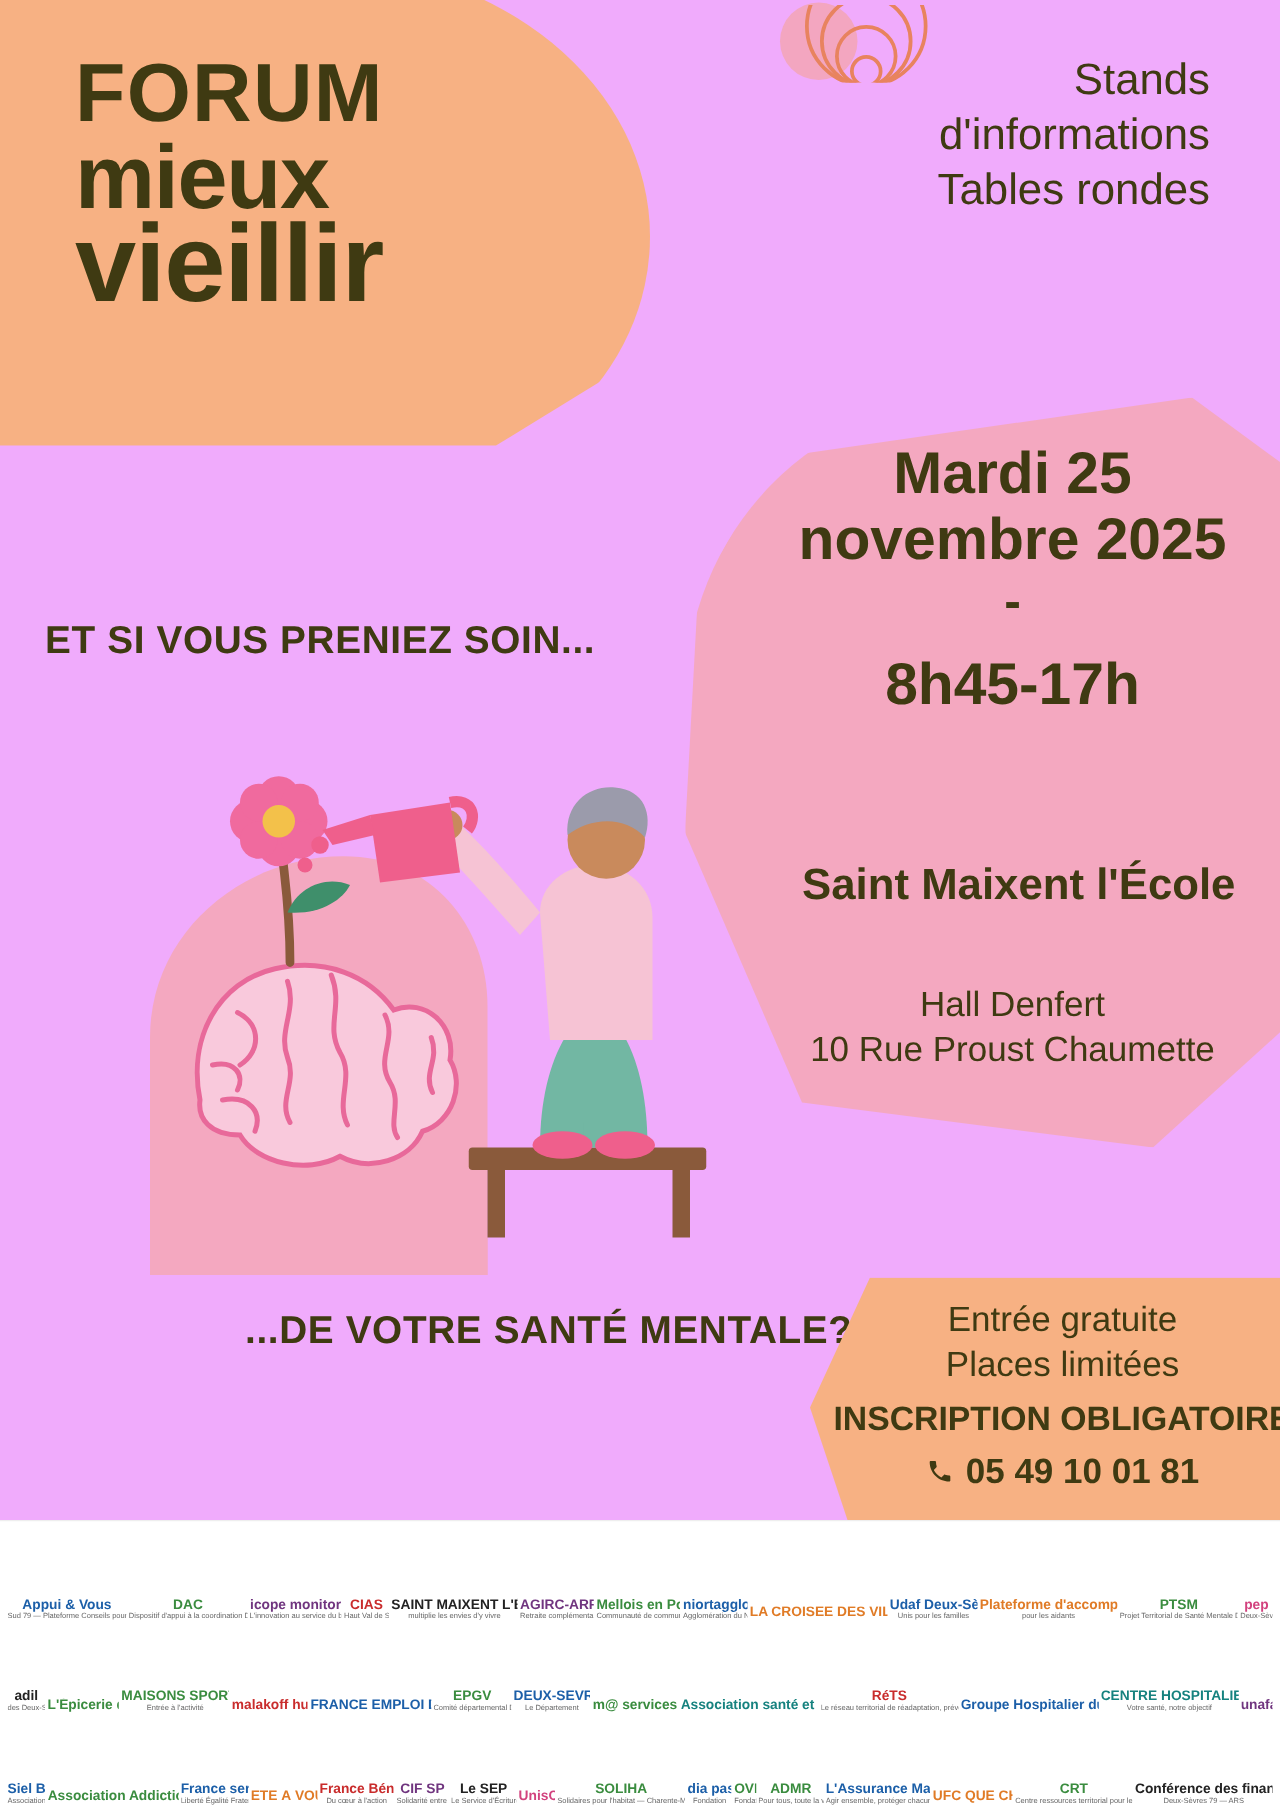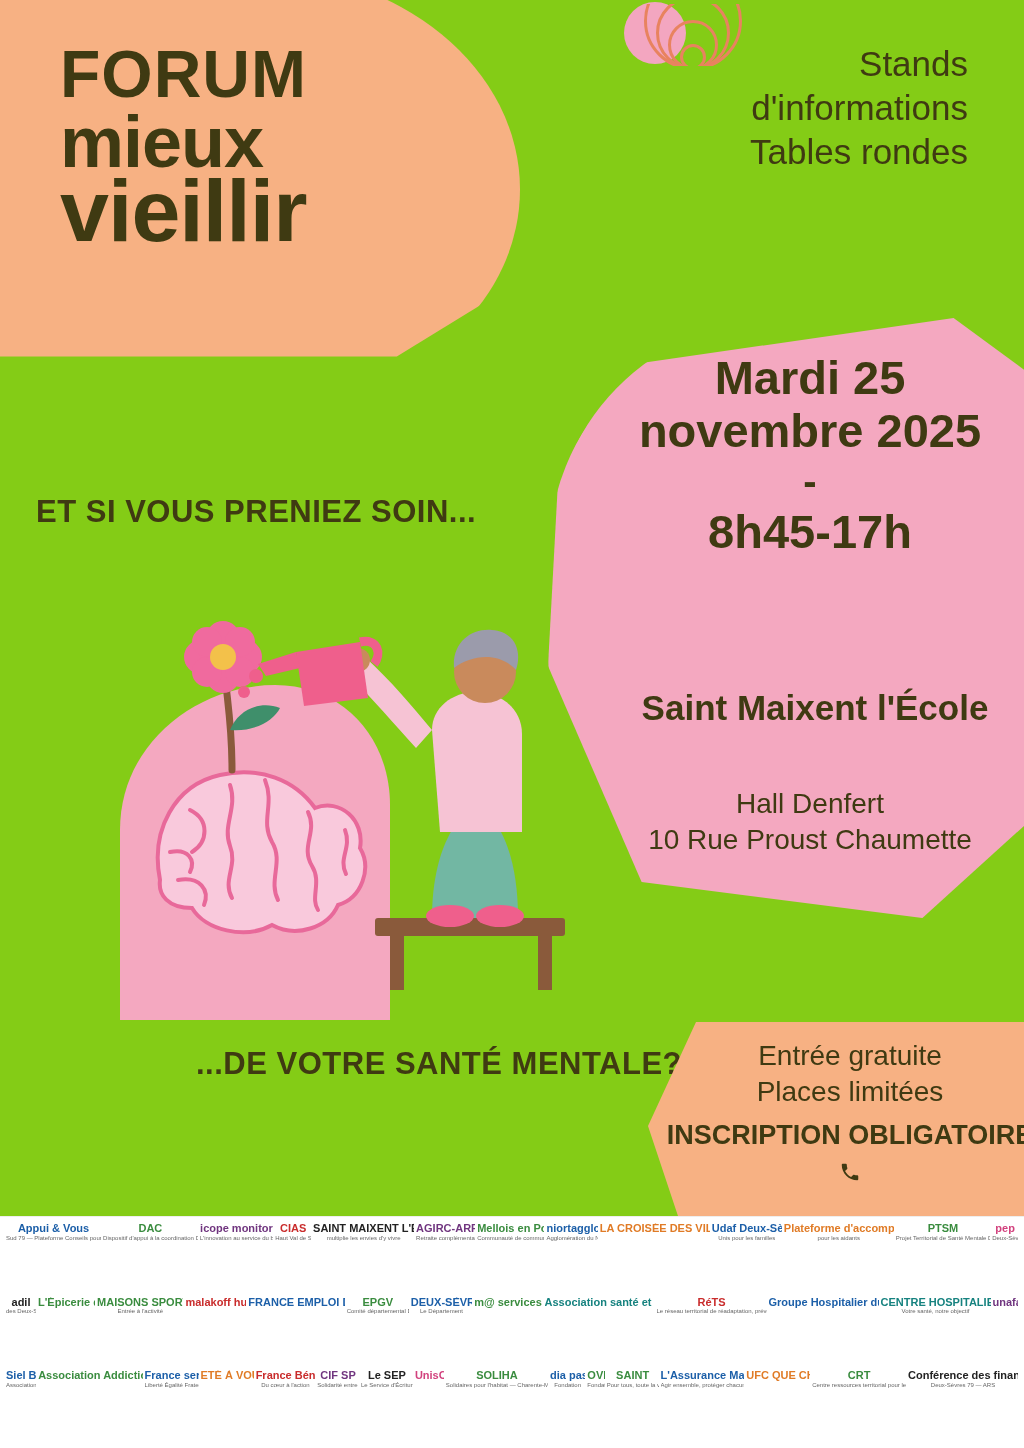--- a/index.html
+++ b/index.html
@@ -11,21 +11,21 @@
     height: 1448px;
     background: #fdf6ee;
     font-family: "Liberation Sans", sans-serif;
     overflow: hidden;
     position: relative;
   }
 
   .poster {
     position: absolute;
     inset: 0;
-    background: #84cc16;
+    background: #f0abfc;
     padding-left: 20px;
   }
 
   
   .title-blob {
     position: absolute;
     left: -40px;
     top: -30px;
     width: 560px;
     height: 420px;
@@ -127,21 +127,21 @@
     line-height: 1.12;
   }
   .info-dash {
     font-size: 40px;
     display: block;
     margin: 2px 0;
   }
   .info-hours {
     display: block;
     font-size: 47px;
-    margin-top: 2px;
+    margin-top: 17px;
   }
 
   .info-city {
     position: absolute;
     left: 600px;
     top: 688px;
     width: 430px;
     text-align: center;
     color: #3f3a12;
     font-weight: bold;
@@ -225,21 +225,21 @@
     bottom: 0;
     width: 1024px;
     height: 232px;
     background: #ffffff;
     border-top: 1px solid #eee;
     box-sizing: border-box;
     padding: 6px 6px 4px 6px;
   }
   .logo-row {
     display: flex;
-    align-items: flex-start;
+    align-items: flex-end;
     justify-content: space-around;
     height: 33.33%;
     gap: 2px;
   }
   .logo {
     font-size: 8px;
     line-height: 1.05;
     text-align: center;
     color: #333;
     flex: 0 1 auto;
@@ -365,20 +365,21 @@
 
   <div class="cta-blob"></div>
   <div class="cta-text">
     <span class="cta-free">Entrée gratuite</span>
     <span class="cta-limited">Places limitées</span>
     <span class="cta-required">INSCRIPTION OBLIGATOIRE</span>
     <span class="cta-phone-row">
       <svg class="phone-icon" viewBox="0 0 24 24">
         <path d="M6.6 10.8c1.4 2.8 3.8 5.1 6.6 6.6l2.2-2.2c.3-.3.7-.4 1-.2 1.2.4 2.4.6 3.6.6.6 0 1 .4 1 1V20c0 .6-.4 1-1 1C10.6 21 3 13.4 3 4c0-.6.4-1 1-1h3.5c.6 0 1 .4 1 1 0 1.3.2 2.5.6 3.6.1.4 0 .7-.2 1l-2.3 2.2z" fill="#3f3a12"></path>
       </svg>
+      <span class="cta-phone">05 49 10 01 81</span>
     </span>
   </div>
 
   <div class="logo-strip">
     <div class="logo-row">
       <div class="logo c-blue">
           <b>Appui &amp; Vous</b>
           <span class="sub">Sud 79 — Plateforme Conseils pour l'autonomie</span>
         </div>
       <div class="logo c-green">
@@ -525,21 +526,21 @@
         </div>
       <div class="logo c-blue">
           <b>dia pasom</b>
           <span class="sub">Fondation</span>
         </div>
       <div class="logo c-green">
           <b>OVE</b>
           <span class="sub">Fondation</span>
         </div>
       <div class="logo c-green">
-          <b>SAINT</b>
+          <b>ADMR</b>
           <span class="sub">Pour tous, toute la vie, partout</span>
         </div>
       <div class="logo c-blue">
           <b>L'Assurance Maladie</b>
           <span class="sub">Agir ensemble, protéger chacun — Deux-Sèvres</span>
         </div>
       <div class="logo c-orange">
           <b>UFC QUE CHOISIR</b>
           <span class="sub"></span>
         </div>

